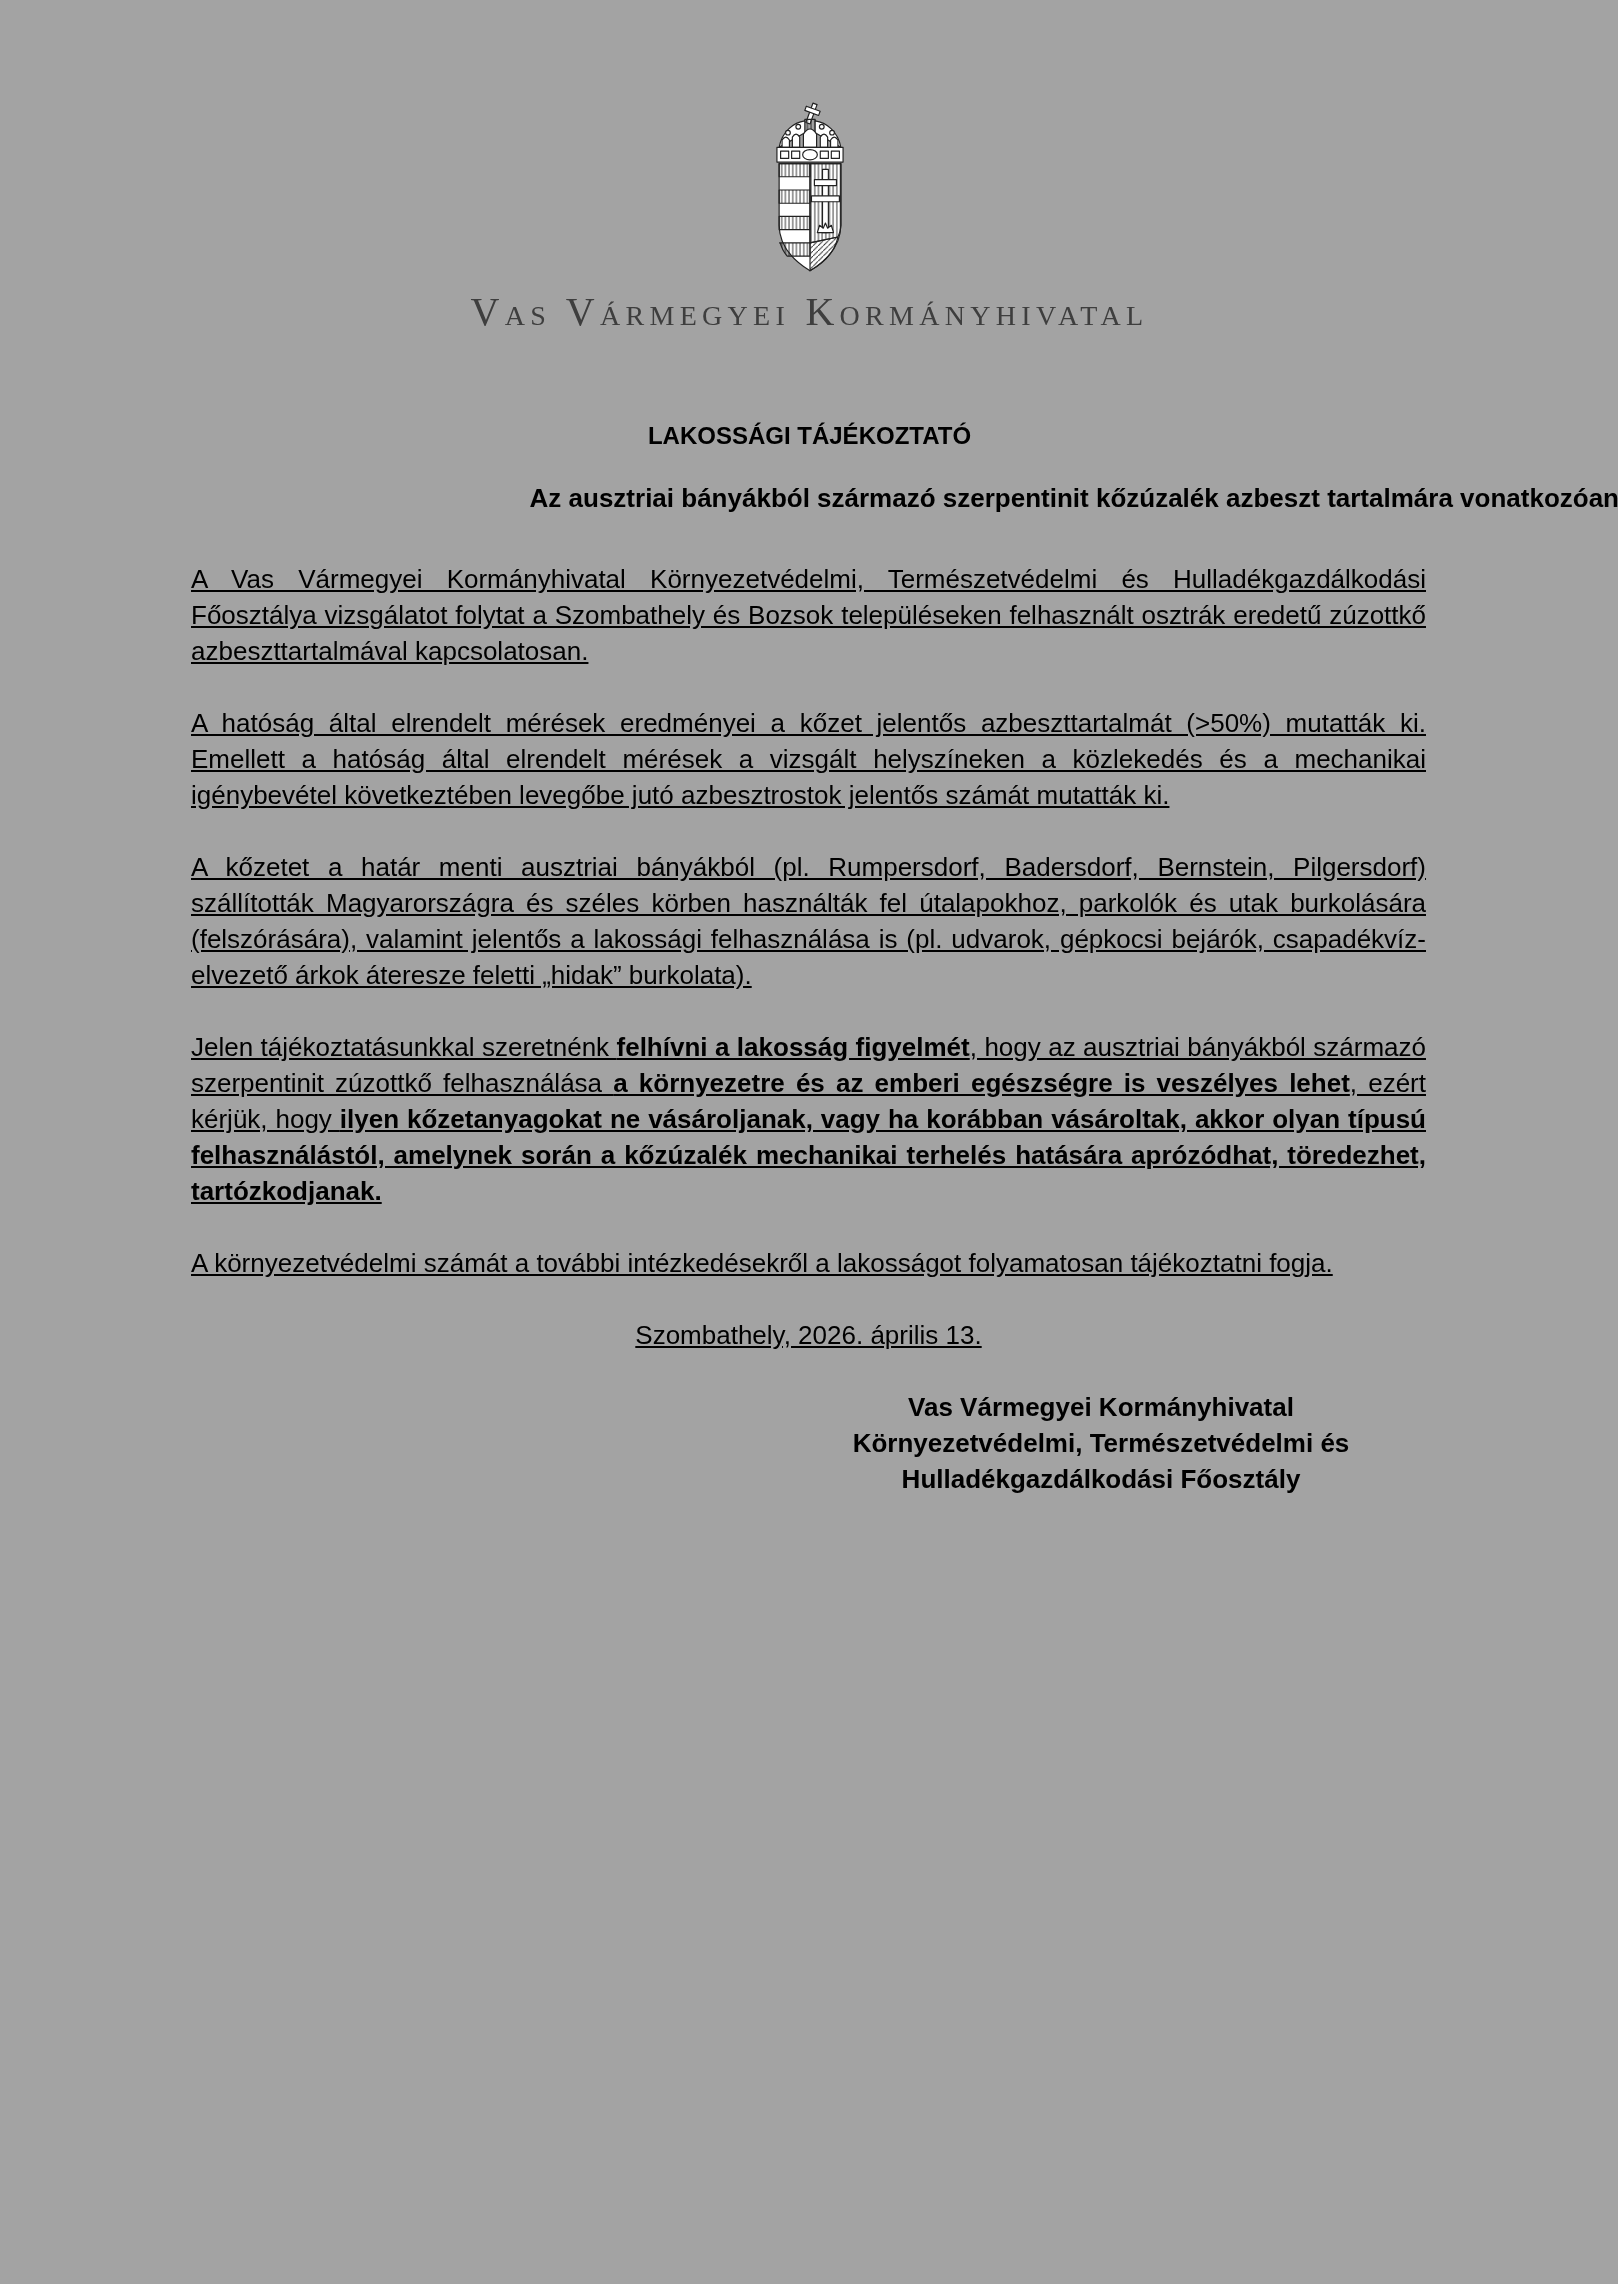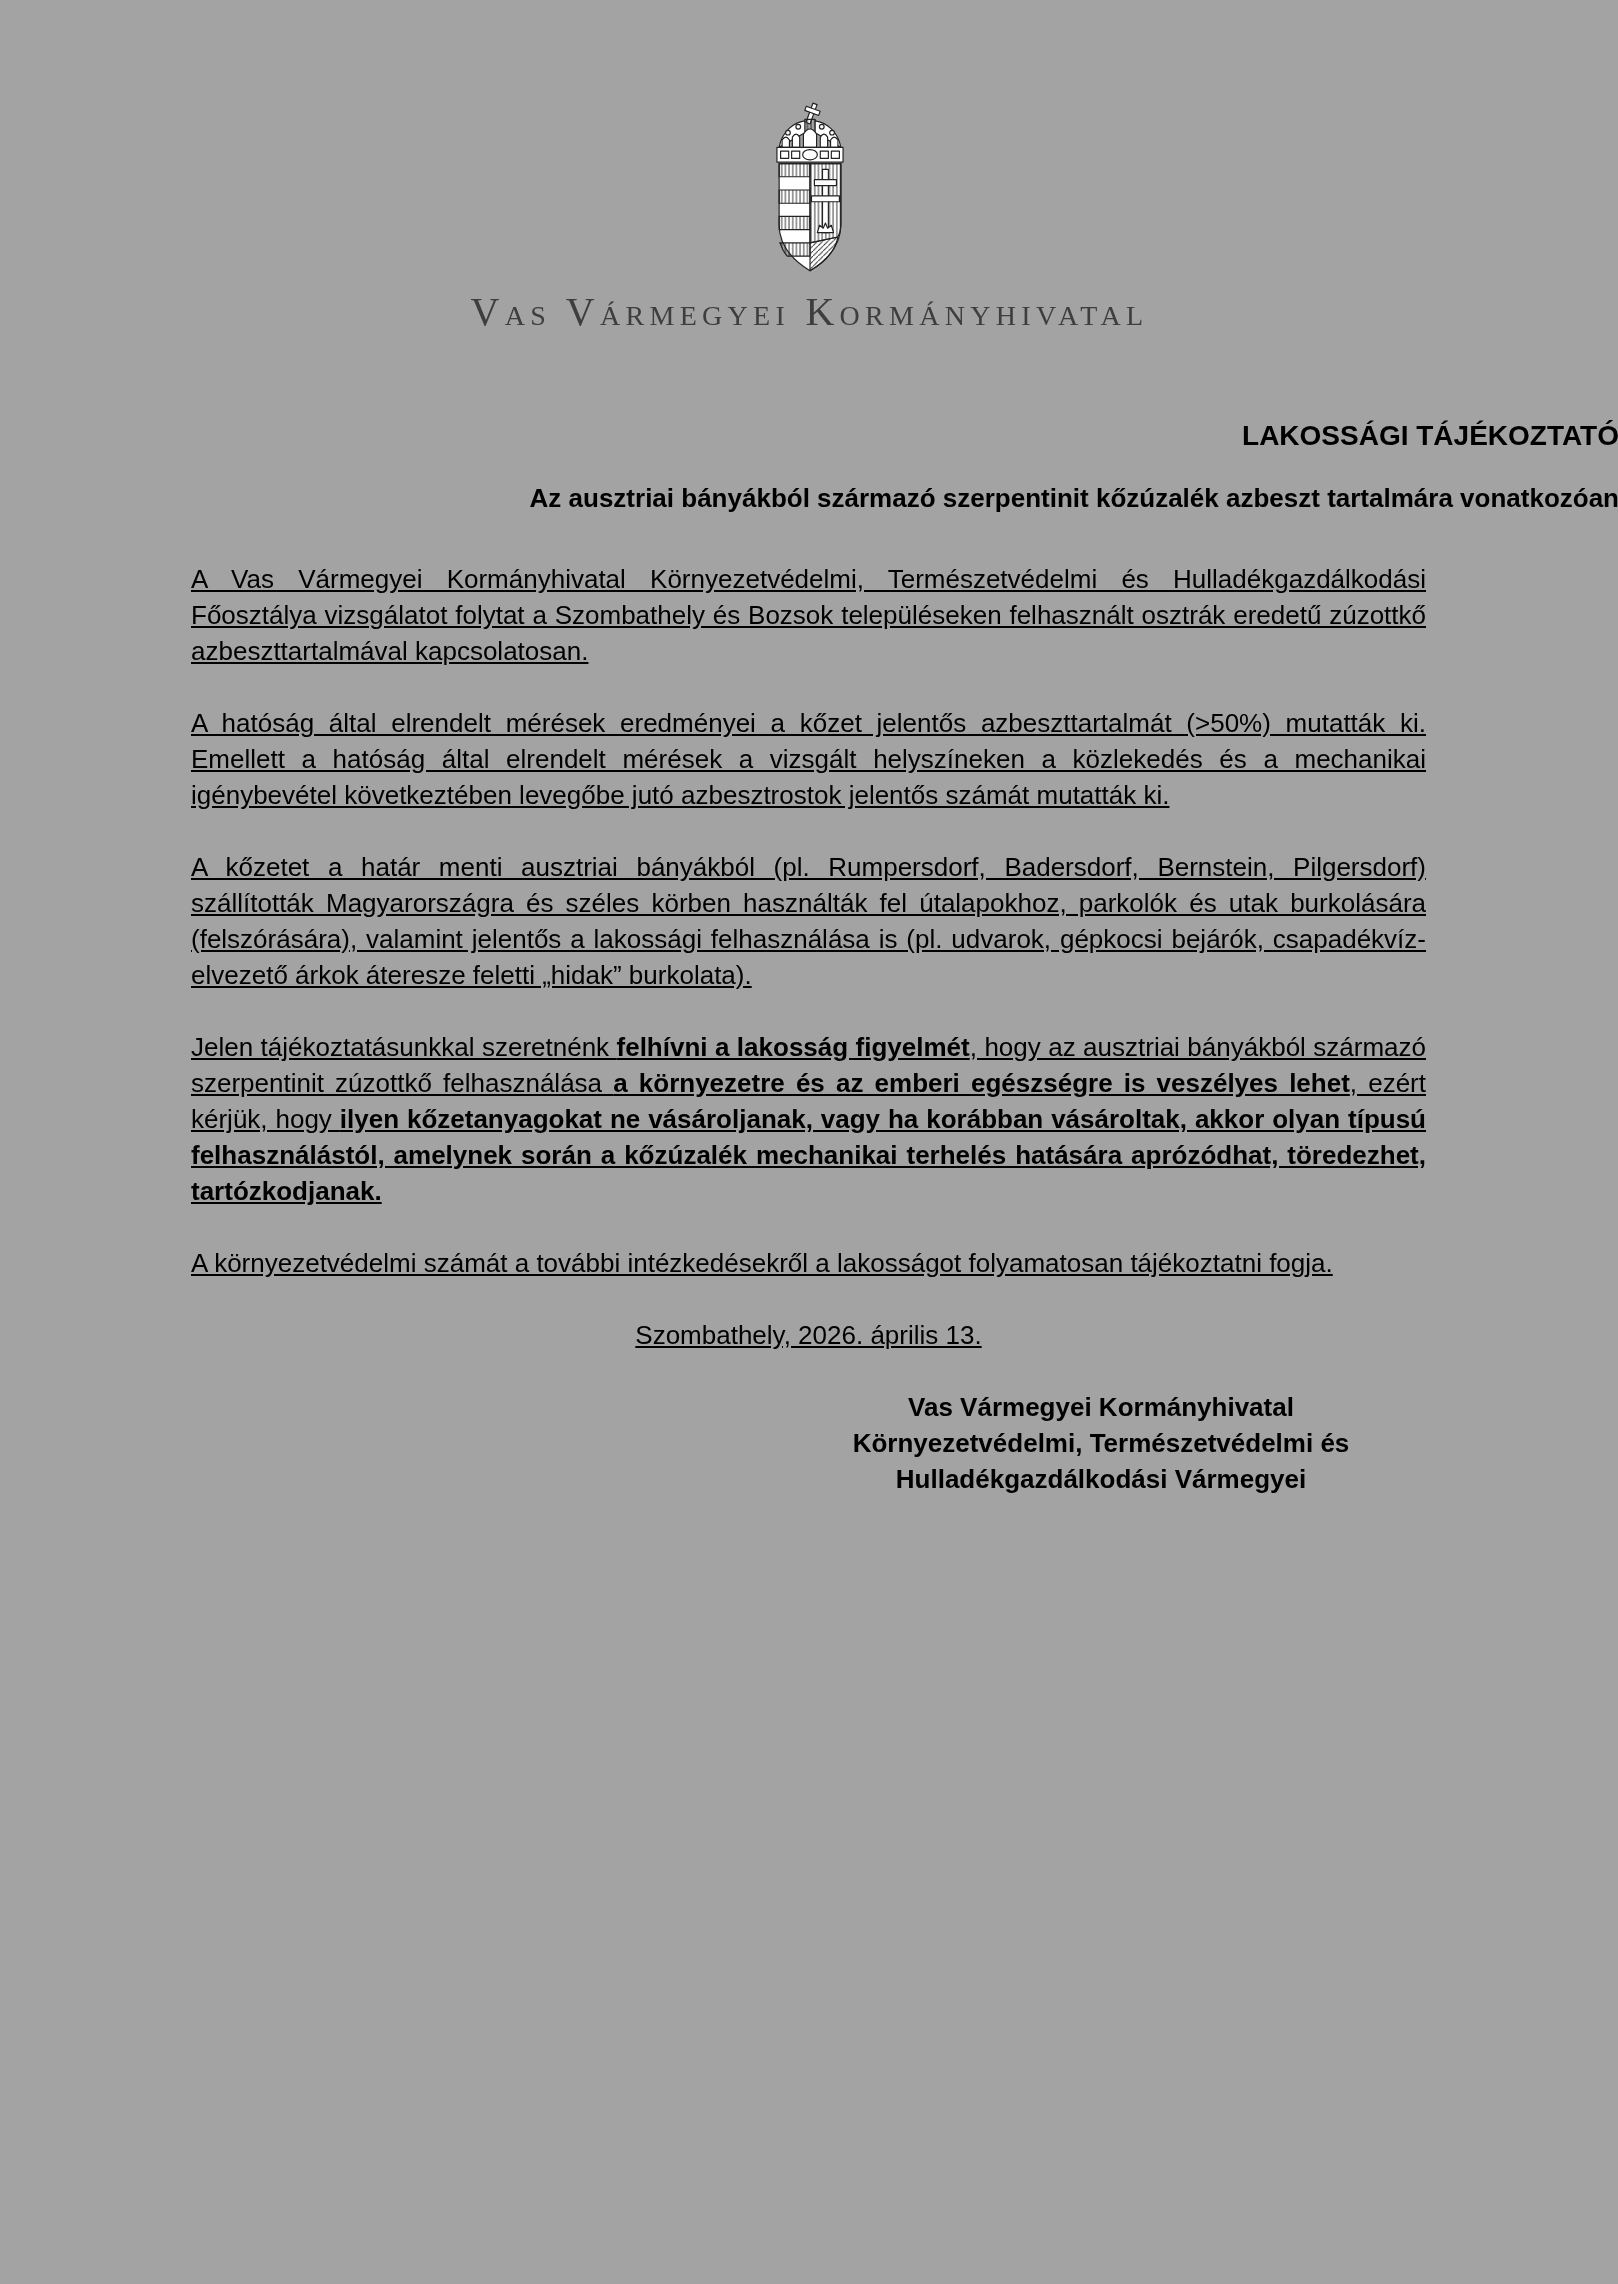--- a/index.html
+++ b/index.html
@@ -34,23 +34,23 @@
     font-size: 40px;
     letter-spacing: 5.3px;
     color: #3e3e3e;
     white-space: nowrap;
   }
   .doc-title {
     position: absolute;
     top: 418px;
     left: 0;
     right: 0;
-    text-align: right;
+    text-align: center;
     font-weight: bold;
-    font-size: 28px;
+    font-size: 24px;
     line-height: 36px;
   }
   .doc-subtitle {
     position: absolute;
     top: 480px;
     left: 0;
     right: 0;
     text-align: right;
     font-weight: bold;
     font-size: 26px;
@@ -157,18 +157,18 @@
 
     <p><span>A Vas Vármegyei Kormányhivatal Környezetvédelmi, Természetvédelmi és Hulladékgazdálkodási Főosztálya vizsgálatot folytat a Szombathely és Bozsok településeken felhasznált osztrák eredetű zúzottkő azbeszttartalmával kapcsolatosan.</span></p>
       <p><span>A hatóság által elrendelt mérések eredményei a kőzet jelentős azbeszttartalmát (&gt;50%) mutatták ki. Emellett a hatóság által elrendelt mérések a vizsgált helyszíneken a közlekedés és a mechanikai igénybevétel következtében levegőbe jutó azbesztrostok jelentős számát mutatták ki.</span></p>
       <p><span>A kőzetet a határ menti ausztriai bányákból (pl. Rumpersdorf, Badersdorf, Bernstein, Pilgersdorf) szállították Magyarországra és széles körben használták fel útalapokhoz, parkolók és utak burkolására (felszórására), valamint jelentős a lakossági felhasználása is (pl. udvarok, gépkocsi bejárók, csapadékvíz-elvezető árkok áteresze feletti „hidak” burkolata).</span></p>
       <p><span>Jelen tájékoztatásunkkal szeretnénk </span><b>felhívni a lakosság figyelmét</b><span>, hogy az ausztriai bányákból származó szerpentinit zúzottkő felhasználása </span><b>a környezetre és az emberi egészségre is veszélyes lehet</b><span>, ezért kérjük, hogy </span><b>ilyen kőzetanyagokat ne vásároljanak, vagy ha korábban vásároltak, akkor olyan típusú felhasználástól, amelynek során a kőzúzalék mechanikai terhelés hatására aprózódhat, töredezhet, tartózkodjanak.</b></p>
       <p><span>A környezetvédelmi számát a további intézkedésekről a lakosságot folyamatosan tájékoztatni fogja.</span></p>
       <p class="no-justify">Szombathely, 2026. április 13.</p>
     <div class="signature">
       <div>Vas Vármegyei Kormányhivatal</div>
       <div>Környezetvédelmi, Természetvédelmi és</div>
-      <div>Hulladékgazdálkodási Vármegyei</div>
+      <div>Hulladékgazdálkodási Főosztály</div>
     </div>
   </div>
 
 </div>
 
 
 </body></html>

